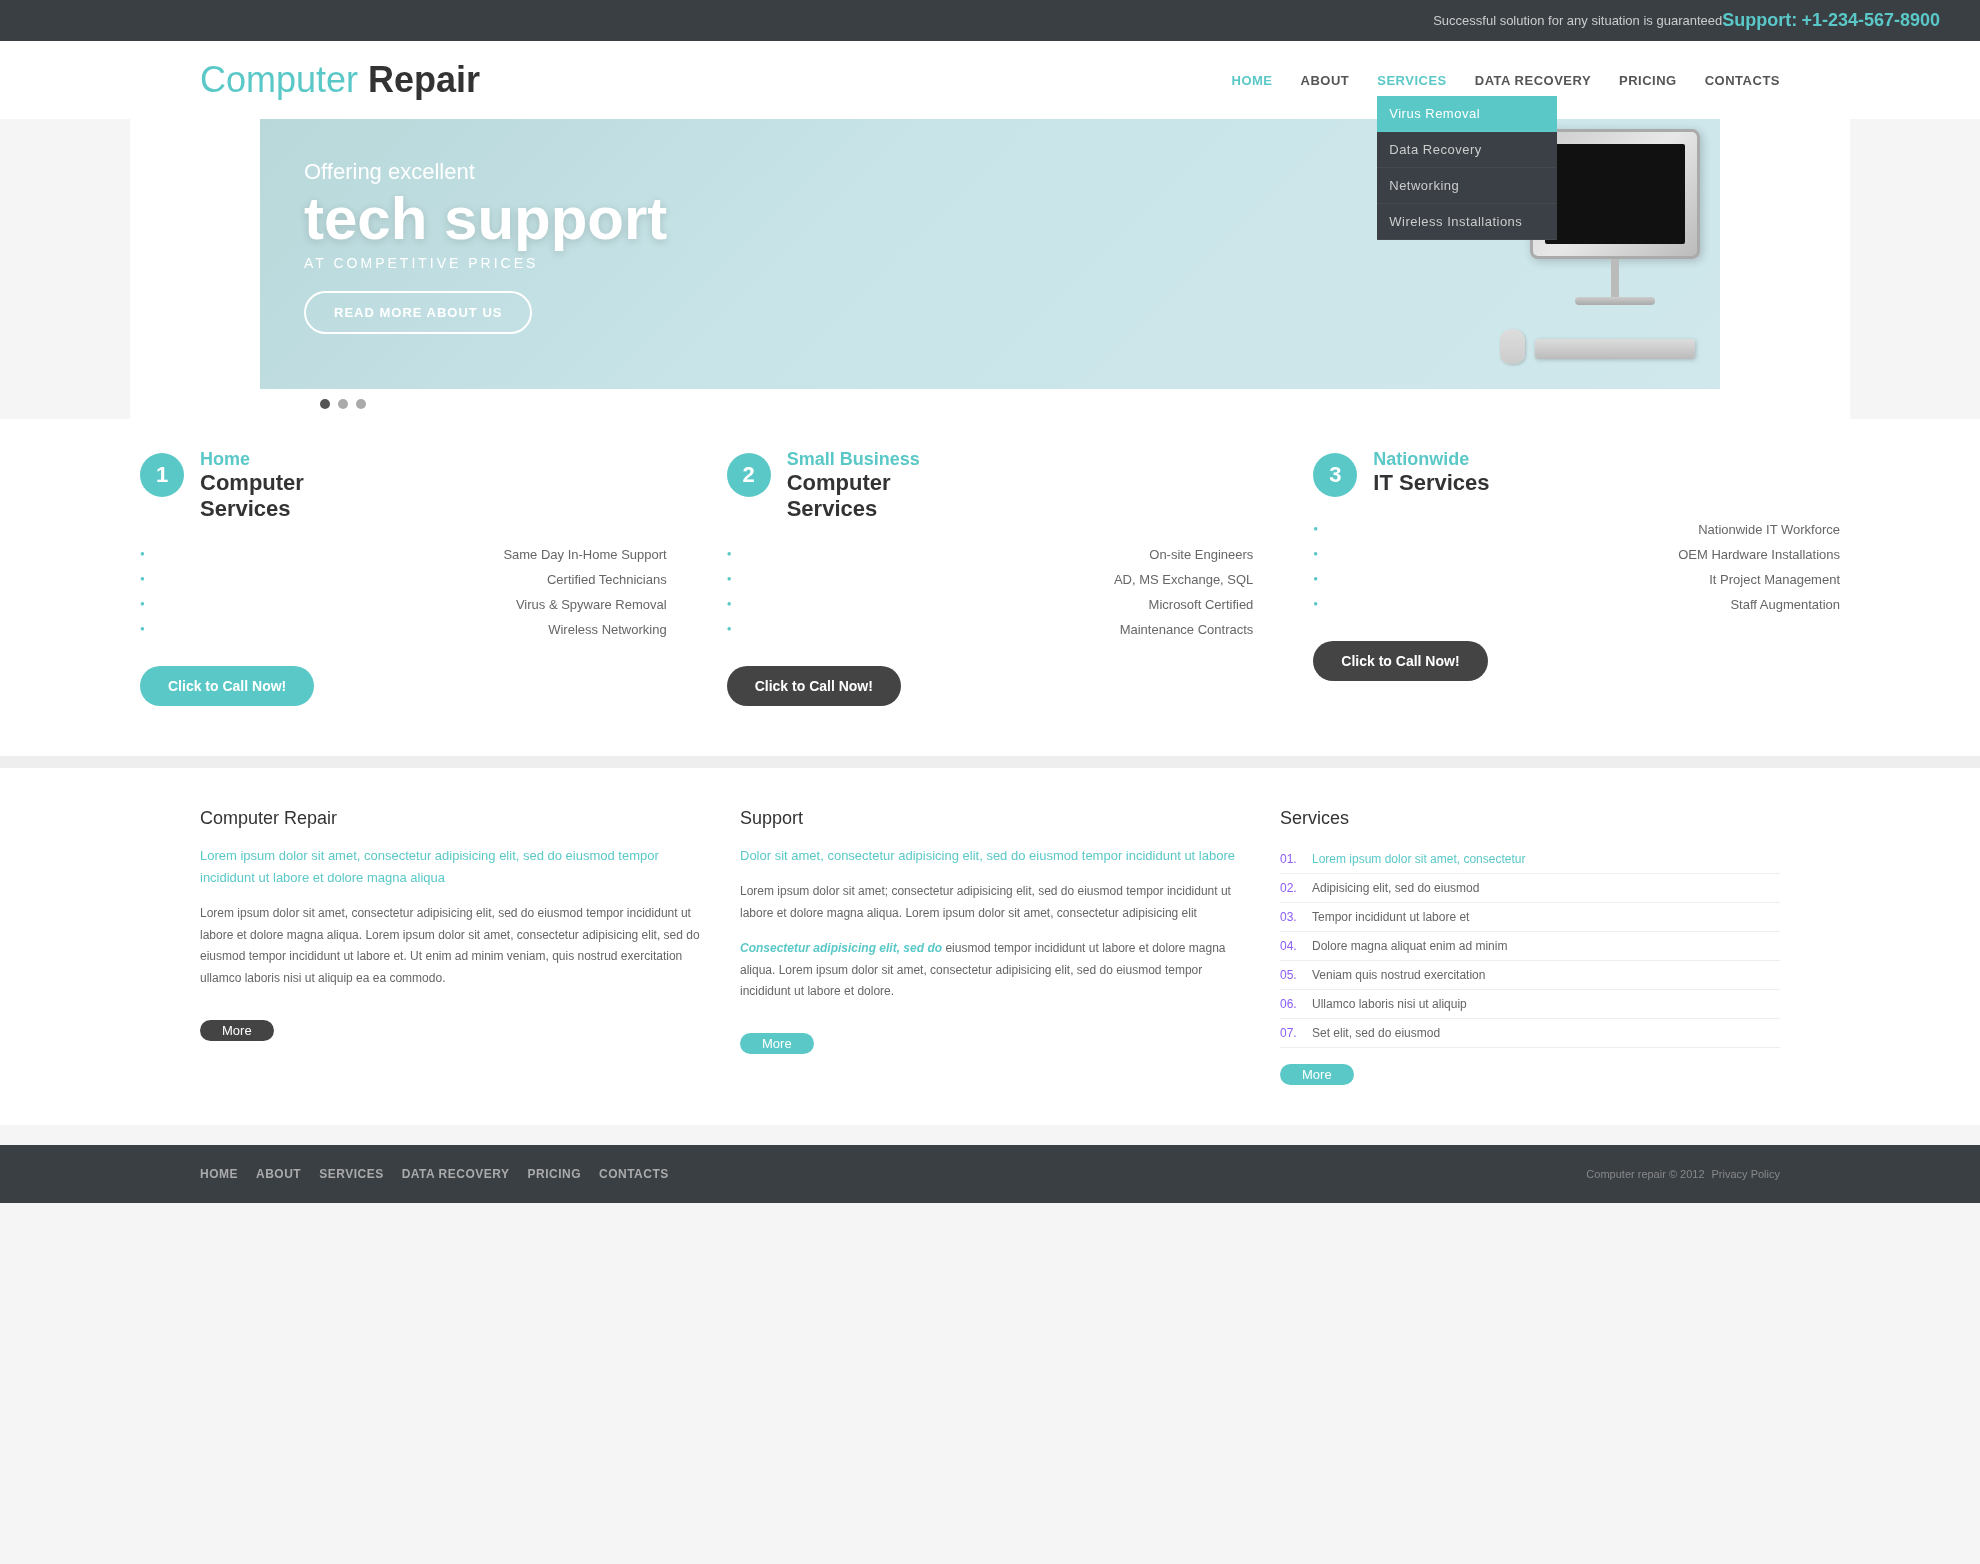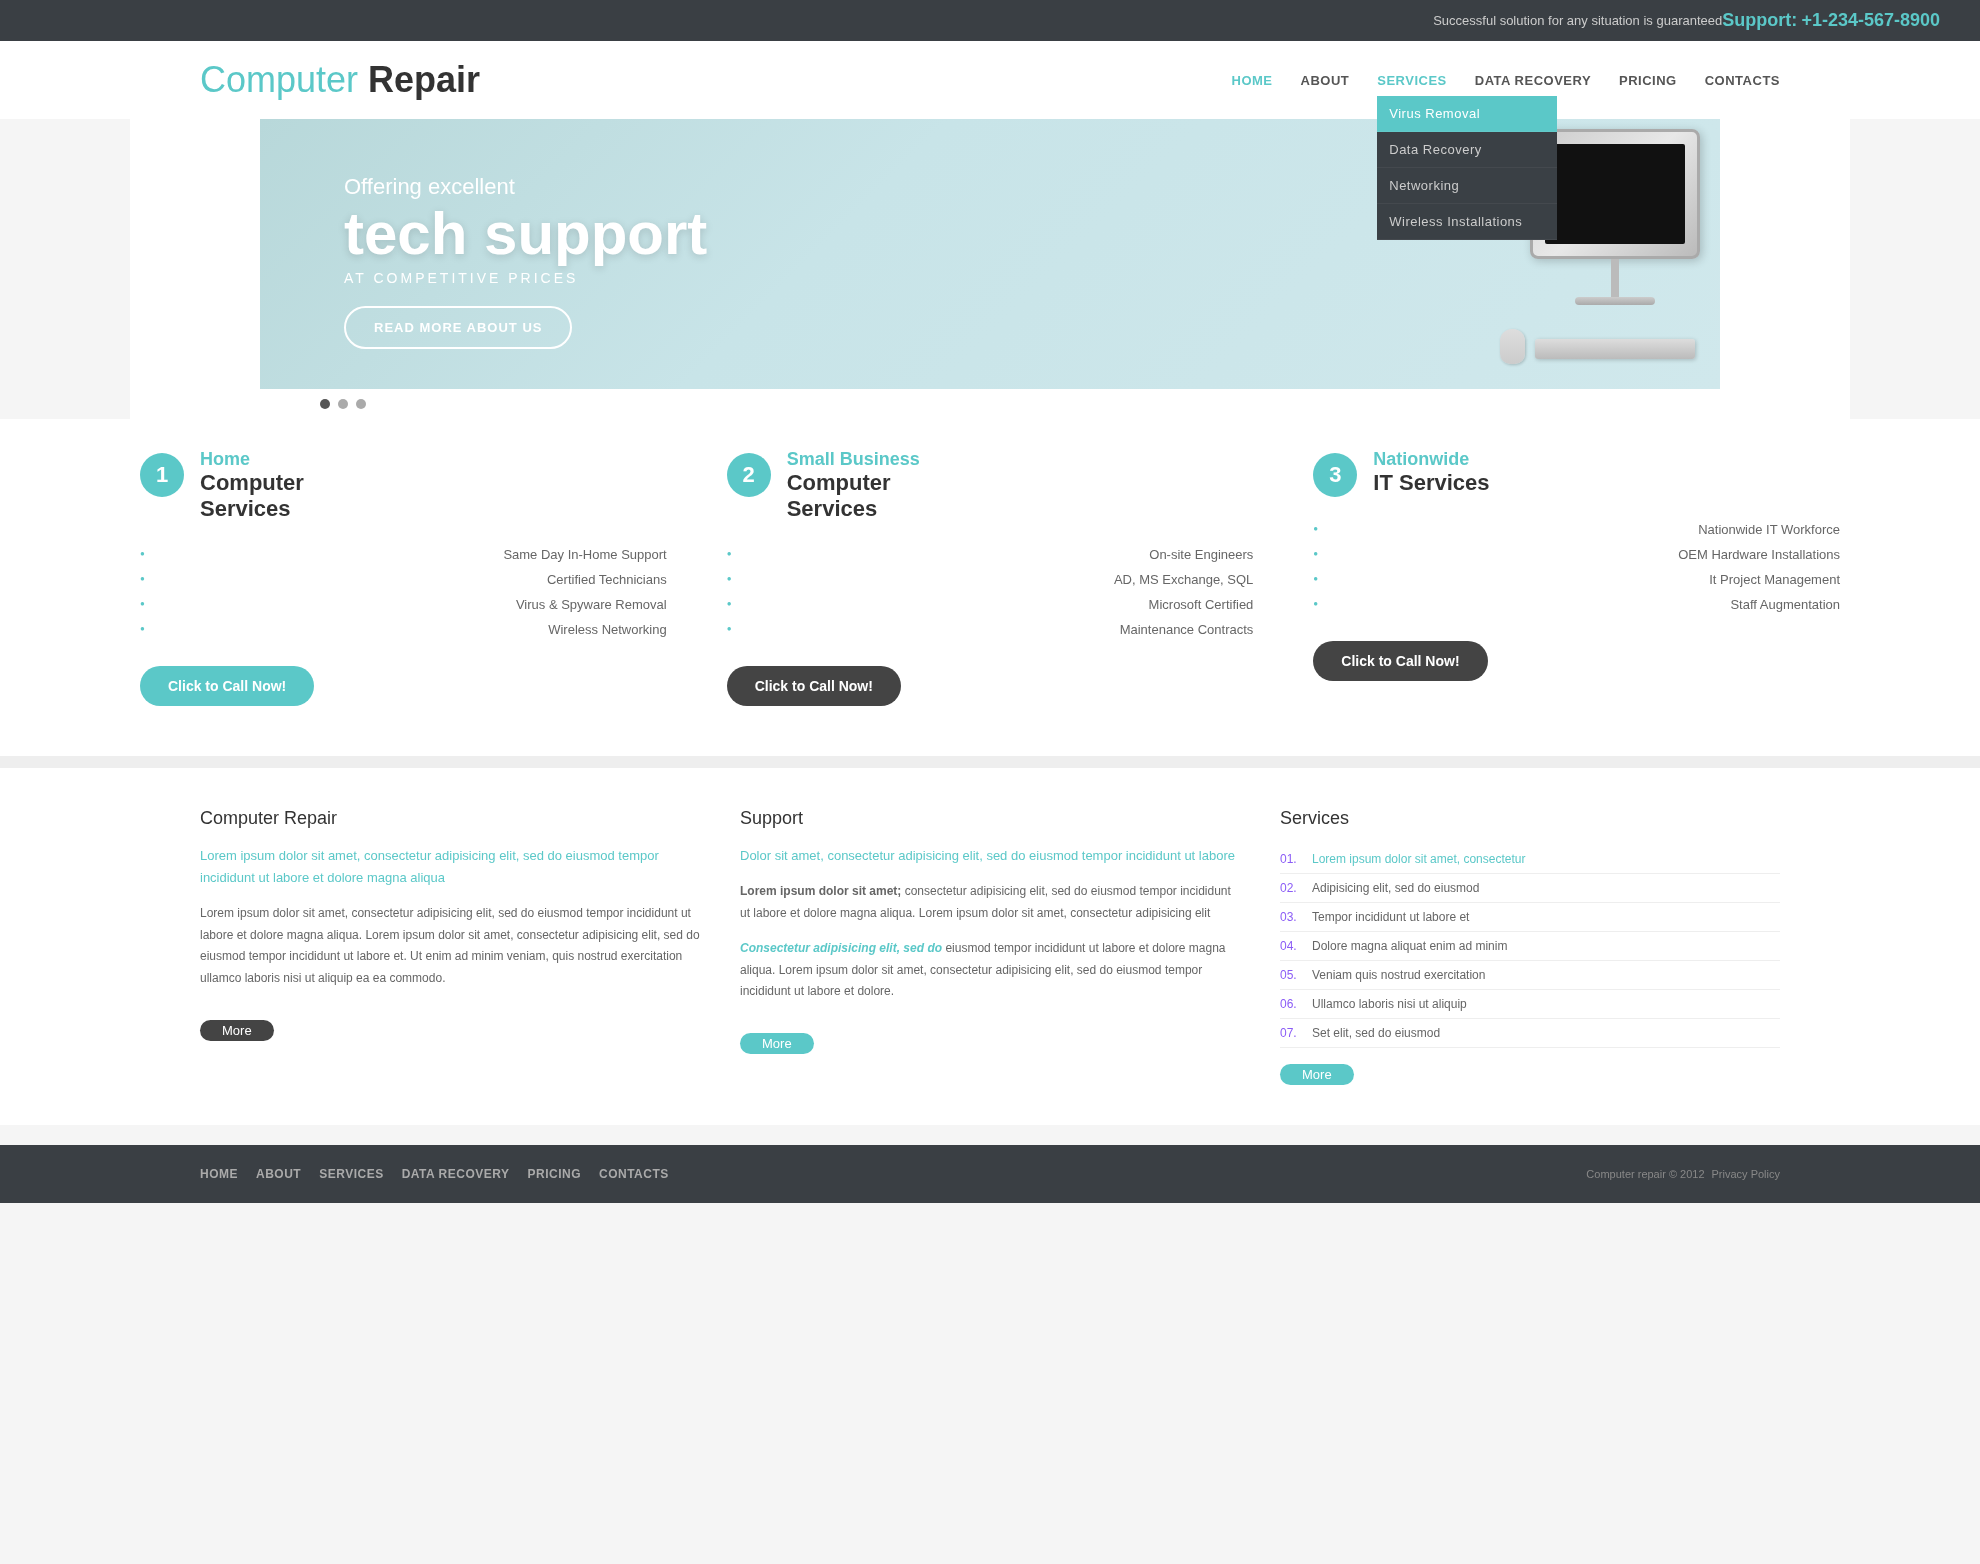--- a/index.html
+++ b/index.html
@@ -84,23 +84,23 @@
       color: #fff;
     }
 
     
     .hero {
       background: linear-gradient(135deg, #b8d8da 0%, #c8e4e8 40%, #d0e8ec 100%);
       position: relative;
       overflow: hidden;
       min-height: 270px;
       display: flex;
-      align-items: flex-end;
+      align-items: flex-start;
       margin: 0 130px;
-      padding: 40px 84px;
+      padding: 40px 44px;
     }
     .hero-text {
       z-index: 2;
       max-width: 500px;
     }
     .hero-text .offering {
       color: #fff;
       font-size: 22px;
       font-weight: 300;
       margin-bottom: 4px;
@@ -311,21 +311,21 @@
       font-size: 13px;
       line-height: 1.7;
       margin-bottom: 14px;
     }
     .info-text {
       font-size: 12px;
       color: #666;
       line-height: 1.8;
       margin-bottom: 14px;
     }
-    .info-text strong { font-weight: bold; }
+    .info-text strong { font-weight: normal; }
     .info-text em { font-style: italic; font-weight: bold; color: #5bc8c8; }
 
     
     .services-list {
       list-style: none;
     }
     .services-list li {
       padding: 7px 0;
       border-bottom: 1px solid #eee;
       font-size: 12px;

